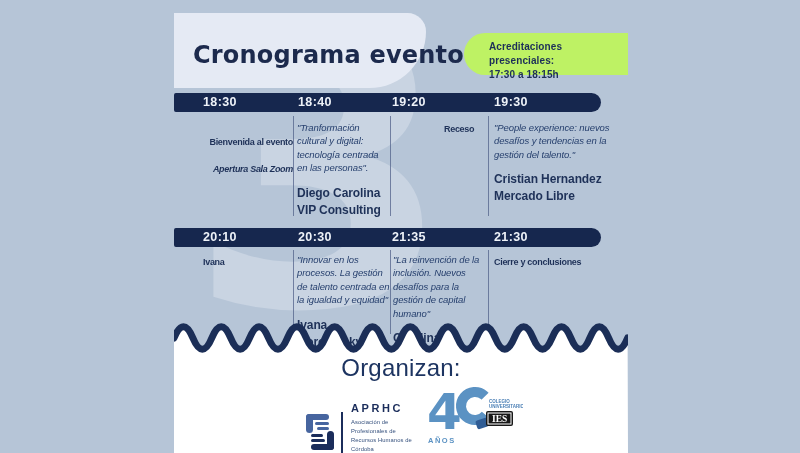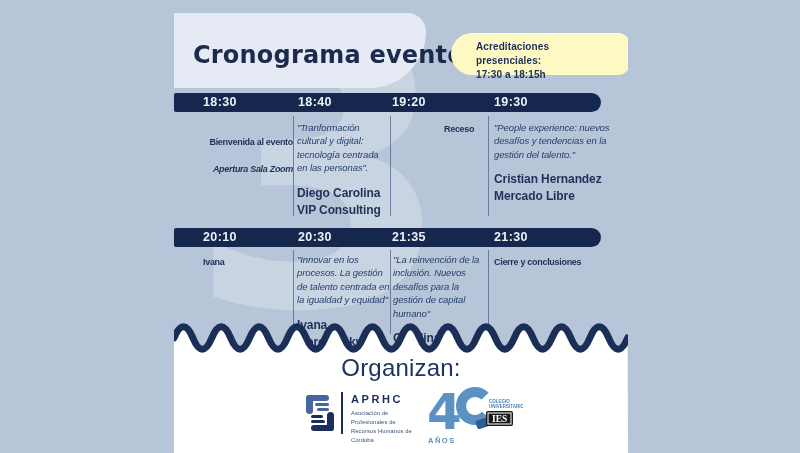--- a/index.html
+++ b/index.html
@@ -6,21 +6,21 @@
   .canvas{position:relative;width:800px;height:453px;background:#b6c5d7;overflow:hidden;
           font-family:"Liberation Sans",sans-serif;color:#1e3158;}
   .poster{position:absolute;left:174px;top:0;width:454px;height:453px;overflow:hidden;}
 
   .watermark3{position:absolute;left:14px;top:18px;font-size:380px;line-height:.82;
               font-weight:bold;color:#c9d4e2;z-index:1;font-family:"DejaVu Sans",sans-serif;user-select:none;}
   .title-panel{position:absolute;left:0;top:13px;width:252px;height:75px;background:#e5eaf4;
                border-radius:0 26px 80px 0;z-index:2;}
   .page-title{position:absolute;left:19px;top:41px;font-size:24px;font-weight:bold;color:#1c2a4d;
               z-index:3;letter-spacing:.2px;font-family:"DejaVu Sans",sans-serif;}
-  .acred-box{position:absolute;left:277px;top:33px;width:178px;height:42px;background:#fef9c3;
+  .acred-box{position:absolute;left:290px;top:33px;width:178px;height:42px;background:#bef264;
              border-radius:21px 10px 10px 21px;z-index:3;box-sizing:border-box;padding:7px 18px 0 25px;}
   .acred-box p{margin:0;font-size:10px;font-weight:bold;color:#1c2f58;line-height:1.4;letter-spacing:.1px;}
 
   .time-bar{position:absolute;left:0;width:427px;height:19px;background:#16274e;
             border-radius:2px 10px 10px 2px;z-index:3;}
   .time-label{position:absolute;top:0;height:19px;line-height:19px;font-size:12.5px;font-weight:600;
               color:#eef2f8;letter-spacing:.4px;}
   .t0{left:29px}.t1{left:124px}.t2{left:218px}.t3{left:320px}
 
   .vdiv{position:absolute;width:1px;background:#51618a;opacity:.75;z-index:3;}
@@ -30,21 +30,21 @@
   .cell .q{font-size:9.5px;font-style:italic;color:#27406e;line-height:1.42;letter-spacing:-.1px;}
   .cell .sp{margin-top:10px;font-size:12px;font-weight:bold;color:#1e3158;line-height:1.4;letter-spacing:-.1px;}
   .cell .org{font-size:12px;font-weight:bold;color:#1e3158;line-height:1.4;letter-spacing:-.1px;}
   .cell .ln{font-size:9px;font-weight:bold;color:#1e3158;line-height:1.4;letter-spacing:-.3px;}
   .cell .ln + .ln{margin-top:14px;font-style:italic;}
 
   .wave-wrap{position:absolute;left:0;top:322px;width:454px;height:131px;z-index:4;}
   .organizers{position:absolute;left:0;top:354px;width:454px;text-align:center;z-index:5;
               font-size:24px;font-weight:500;color:#1d3461;letter-spacing:.2px;}
 
-  .aprhc{position:absolute;left:129px;top:391px;z-index:5;display:flex;align-items:flex-start;}
+  .aprhc{position:absolute;left:129px;top:400px;z-index:5;display:flex;align-items:flex-end;}
   .aprhc-icon{width:34px;height:44px;}
   .aprhc-sep{width:2px;height:42px;background:#1b2d5b;margin:1px 8px 0 4px;}
   .aprhc-acronym{font-size:11px;font-weight:bold;color:#1b2d5b;letter-spacing:2.6px;margin:2px 0 0 0;}
   .aprhc-full{margin-top:4px;}
   .aprhc-full p{margin:0;font-size:5.8px;color:#35507d;line-height:1.55;letter-spacing:.1px;}
 
   .ies40{position:absolute;left:253px;top:383px;z-index:5;}
 </style>
 </head>
 <body>

